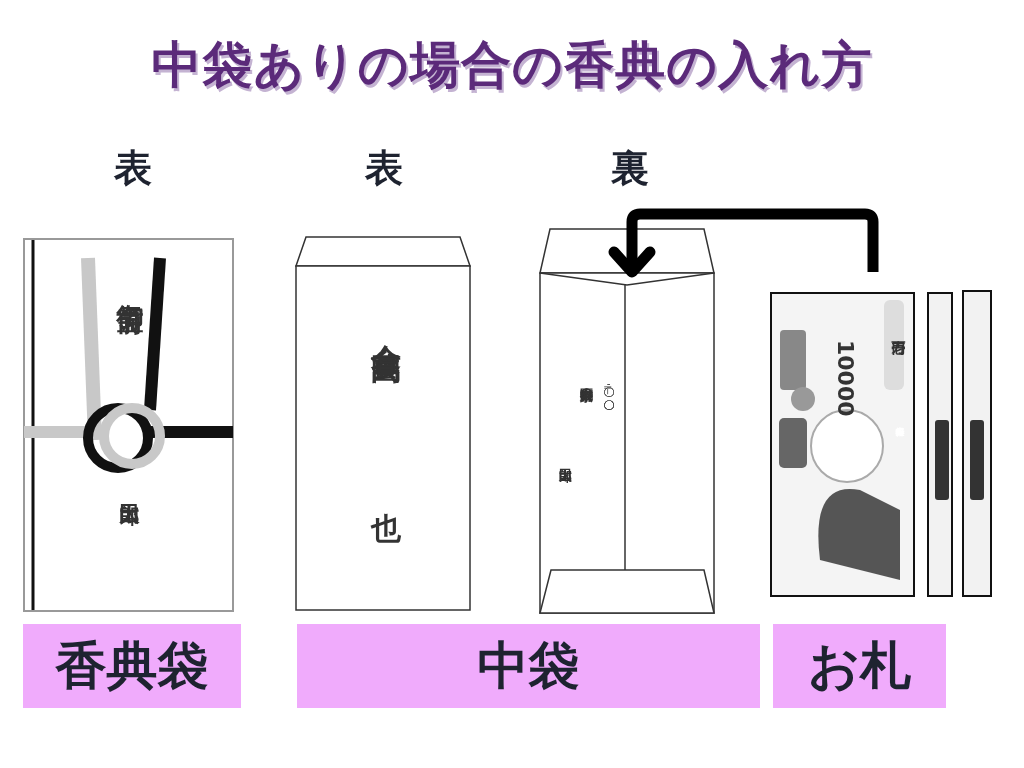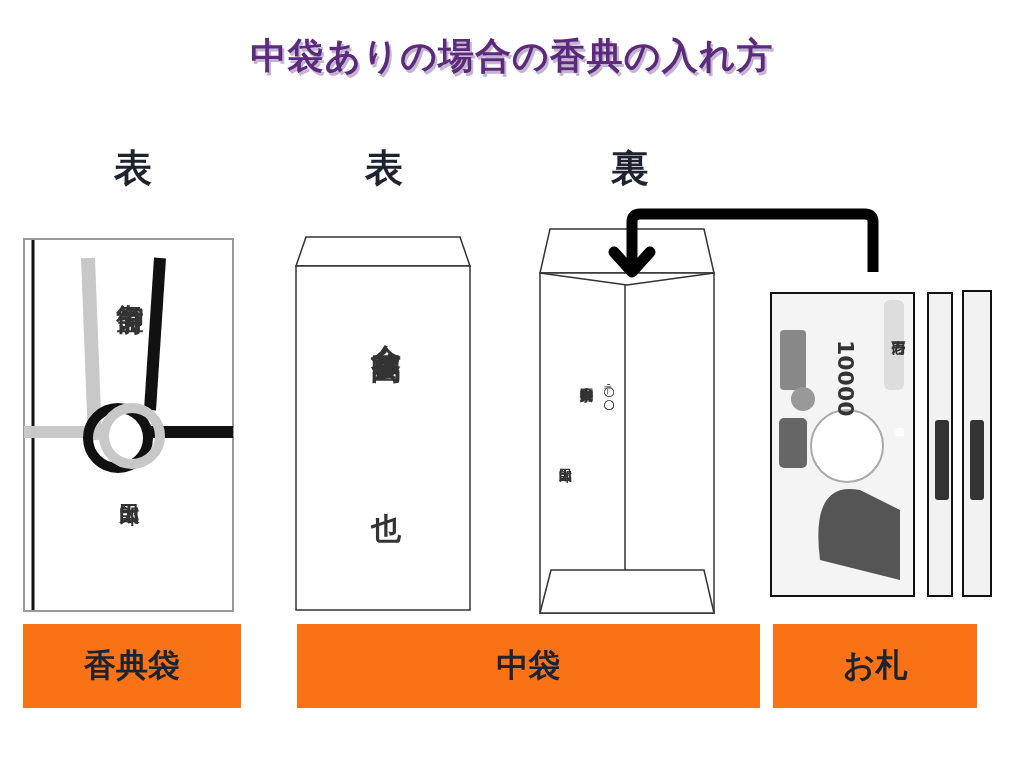--- a/index.html
+++ b/index.html
@@ -2,31 +2,31 @@
 <html><head>
 <meta charset="utf-8">
 <style>
   html, body { margin:0; padding:0; }
   body {
     width:1024px; height:768px; background:#ffffff; position:relative; overflow:hidden;
     font-family:"DejaVu Sans", sans-serif;
   }
   .title {
     position:absolute; left:0; top:32px; width:1024px; text-align:center;
-    font-size:36px; font-weight:bold; color:#5b2a7a; letter-spacing:1px;
+    font-size:50px; font-weight:bold; color:#5b2a7a; letter-spacing:1px;
     text-shadow:2px 3px 0 #c4b3d2;
   }
   .side-label {
     position:absolute; top:143px; font-size:38px; font-weight:bold; color:#1e2330;
     width:60px; text-align:center;
   }
   .caption {
-    position:absolute; top:624px; height:84px; background:#f97316;
+    position:absolute; top:624px; height:84px; background:#f0abfc;
     display:flex; align-items:center; justify-content:center;
-    font-size:32px; font-weight:bold; color:#1e2330;
+    font-size:51px; font-weight:bold; color:#1e2330;
   }
   .vtext {
     position:absolute; writing-mode:vertical-rl; text-orientation:upright;
     font-family:"DejaVu Serif", serif; font-weight:bold; color:#333;
   }
   svg { position:absolute; left:0; top:0; }
 </style>
 </head>
 <body>
 
@@ -94,13 +94,13 @@
 <div class="vtext" style="left:600px; top:378px; font-size:11px; font-weight:normal;">〒〇〇〇-〇〇〇〇</div>
 <div class="vtext" style="left:577px; top:378px; font-size:13px;">東京都中央区〇〇〇</div>
 <div class="vtext" style="left:556px; top:458px; font-size:13px;">山田太郎</div>
 
 <div class="vtext" style="left:833px; top:340px; font-size:22px; font-family:'DejaVu Sans',sans-serif; writing-mode:vertical-rl; text-orientation:sideways;">10000</div>
 <div class="vtext" style="left:890px; top:330px; font-size:14px; font-family:'DejaVu Sans',sans-serif;">壱万円</div>
 <div class="vtext" style="left:893px; top:420px; font-size:9px; font-family:'DejaVu Sans',sans-serif; color:#fff; background:#333;">日本銀行券</div>
 
 <div class="caption" style="left:23px; width:218px;">香典袋</div>
 <div class="caption" style="left:297px; width:463px;">中袋</div>
-<div class="caption" style="left:773px; width:204px;">お札</div>
+<div class="caption" style="left:773px; width:173px;">お札</div>
 
 </body></html>

